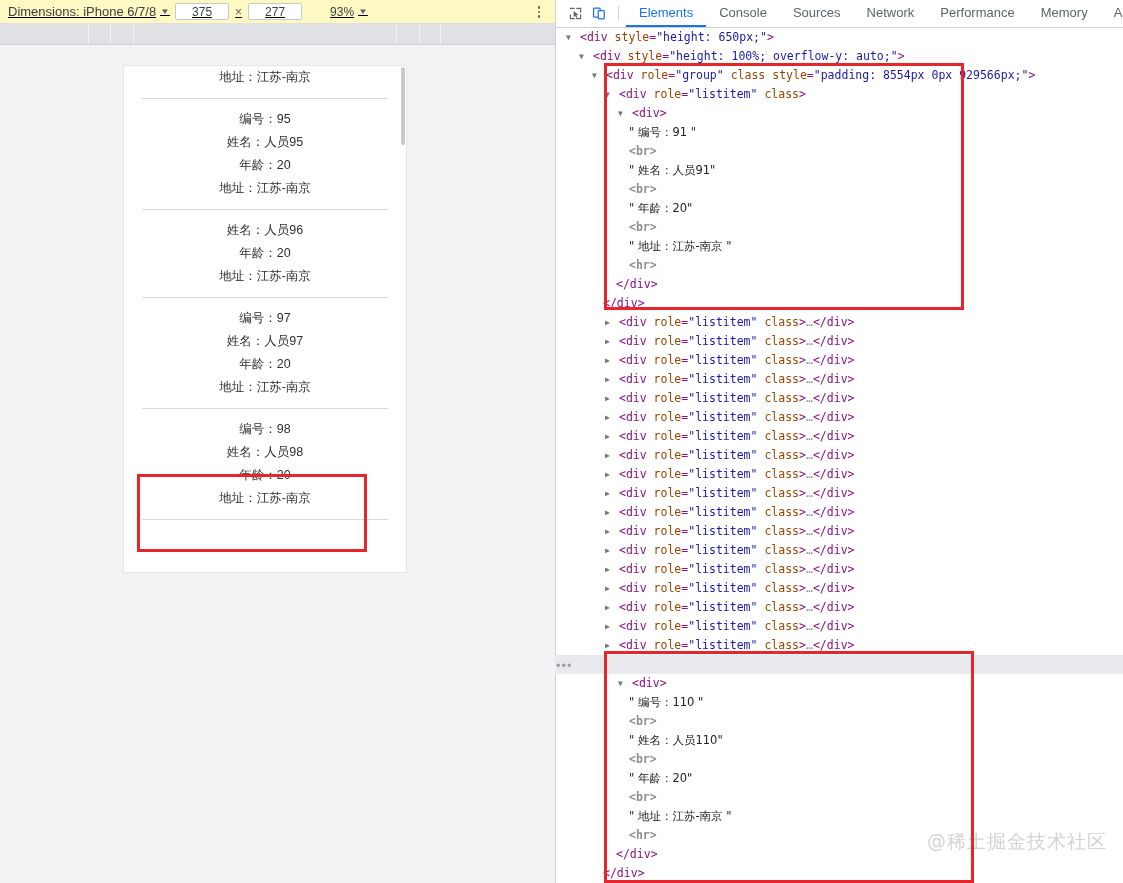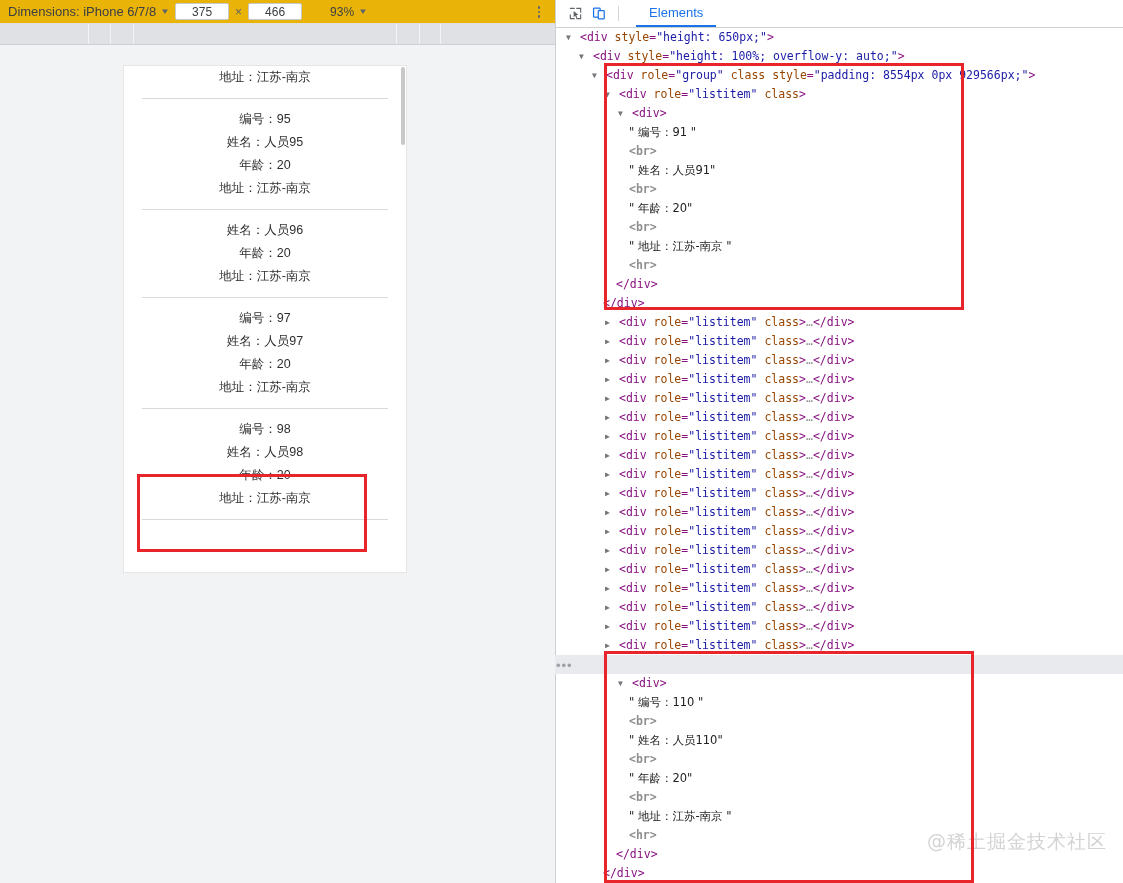--- a/index.html
+++ b/index.html
@@ -12,23 +12,24 @@
   }
 
   
   #root{display:flex;width:1123px;height:883px;}
   #left-pane{width:555px;height:883px;position:relative;background:#f1f3f4;}
   #vsplit{width:1px;height:883px;background:#cdd0d3;}
   #right-pane{width:567px;height:883px;position:relative;background:#ffffff;}
 
   
   #device-toolbar{
-    height:24px;background:#eab308;border-bottom:1px solid #e0e0e0;
+    height:24px;background:#fef9c3;border-bottom:1px solid #e0e0e0;
     display:flex;align-items:center;padding:0 8px;box-sizing:border-box;
     position:relative;
+    text-decoration:underline;
   }
   .dt-label{font-size:13px;color:#3c4043;white-space:nowrap;}
   .caret{font-size:8px;color:#5f6368;margin-left:5px;display:inline-block;transform:scaleX(1.25);}
   .dim-input{
     width:54px;height:17px;border:1px solid #c6c9cc;border-radius:2px;
     background:#fff;font-size:12px;color:#3c4043;text-align:center;
     line-height:17px;margin:0 6px;box-sizing:border-box;
     font-family:"Liberation Sans",sans-serif;
   }
   .times{font-size:12px;color:#5f6368;}
@@ -69,21 +70,21 @@
   }
 
   
   #dt-header{
     height:27px;border-bottom:1px solid #d0d0d0;display:flex;align-items:flex-end;
     background:#ffffff;position:relative;
   }
   #dt-icons{display:flex;align-items:center;height:27px;padding-left:7px;}
   .tool-ico{width:24px;height:22px;display:flex;align-items:center;justify-content:center;}
   #ico-sep{width:1px;height:15px;background:#d4d4d4;margin:0 7px;}
-  #dt-tabs{display:flex;align-items:center;height:27px;overflow:hidden;flex-direction:column;}
+  #dt-tabs{display:flex;align-items:flex-start;height:27px;overflow:hidden;}
   .dt-tab{
     font-size:13px;color:#5f6368;padding:0 13px;height:26px;line-height:26px;
     white-space:nowrap;box-sizing:border-box;
   }
   .dt-tab.active{color:#1a73e8;border-bottom:2px solid #1a73e8;height:27px;line-height:25px;}
 
   
   #dom-tree{
     position:absolute;top:28px;left:0;right:0;bottom:0;
     font-family:"DejaVu Sans Mono","Liberation Mono",monospace;
@@ -134,21 +135,21 @@
 
 <div id="root">
 
   <div id="left-pane">
 
     <div id="device-toolbar">
       <span class="dt-label">Dimensions: iPhone 6/7/8</span>
       <span class="caret">▼</span>
       <span class="dim-input">375</span>
       <span class="times">×</span>
-      <span class="dim-input">466</span>
+      <span class="dim-input">277</span>
       <span id="zoom-ctl">
         <span>93%</span>
         <span class="caret">▼</span>
       </span>
       <span id="dt-more">
         <i></i>
         <i></i>
         <i></i>
       </span>
     </div>

